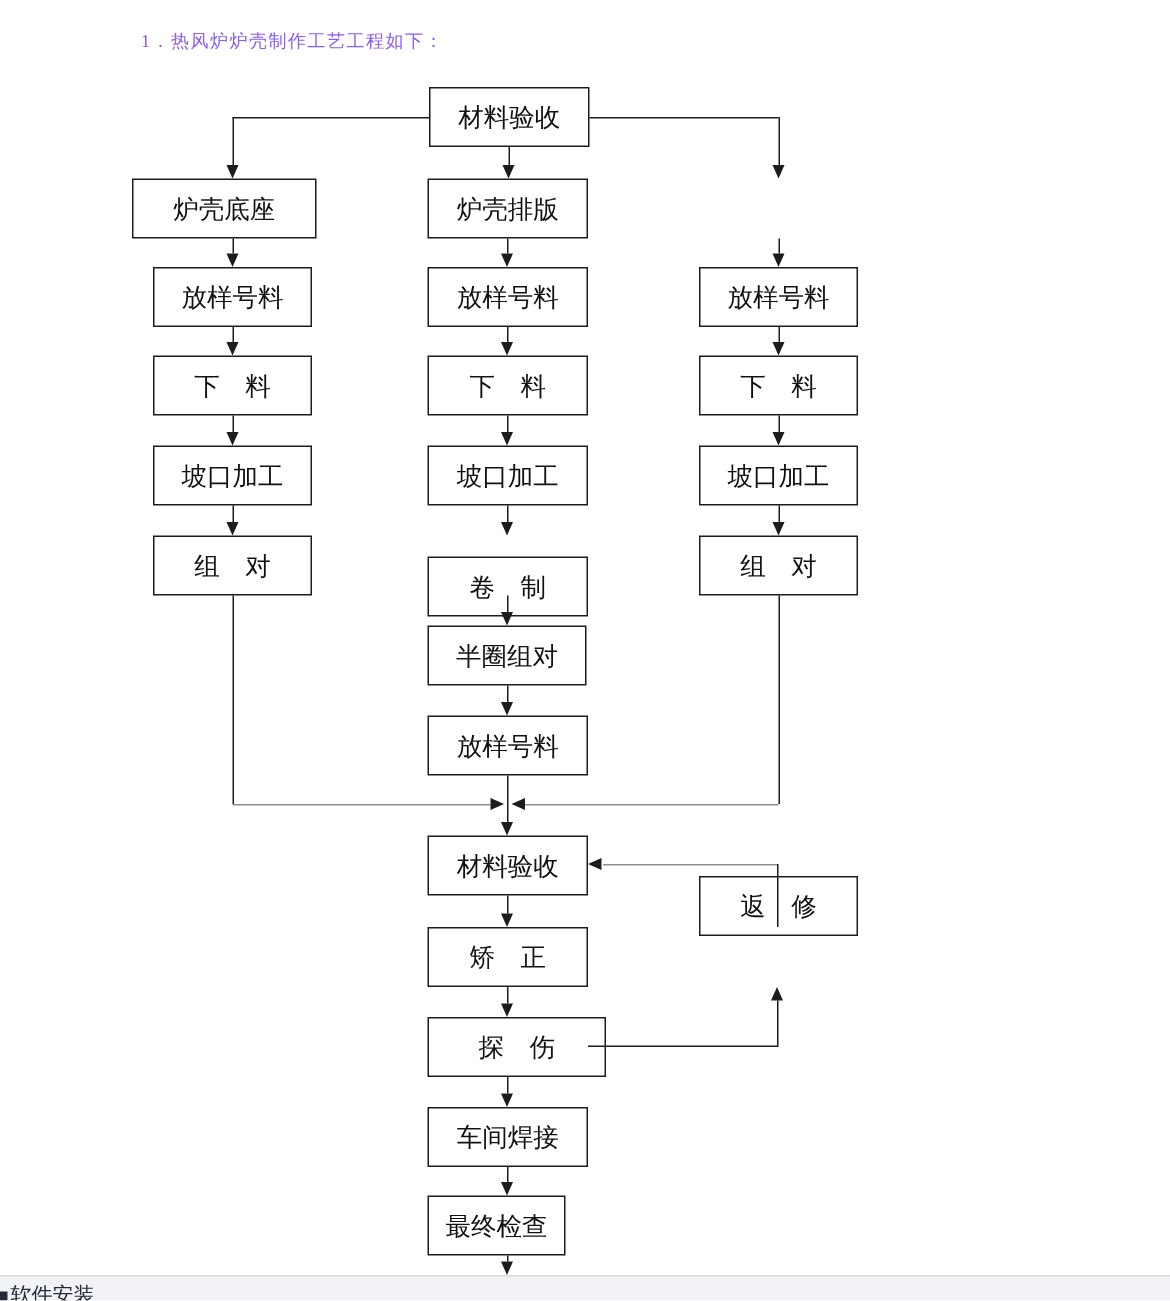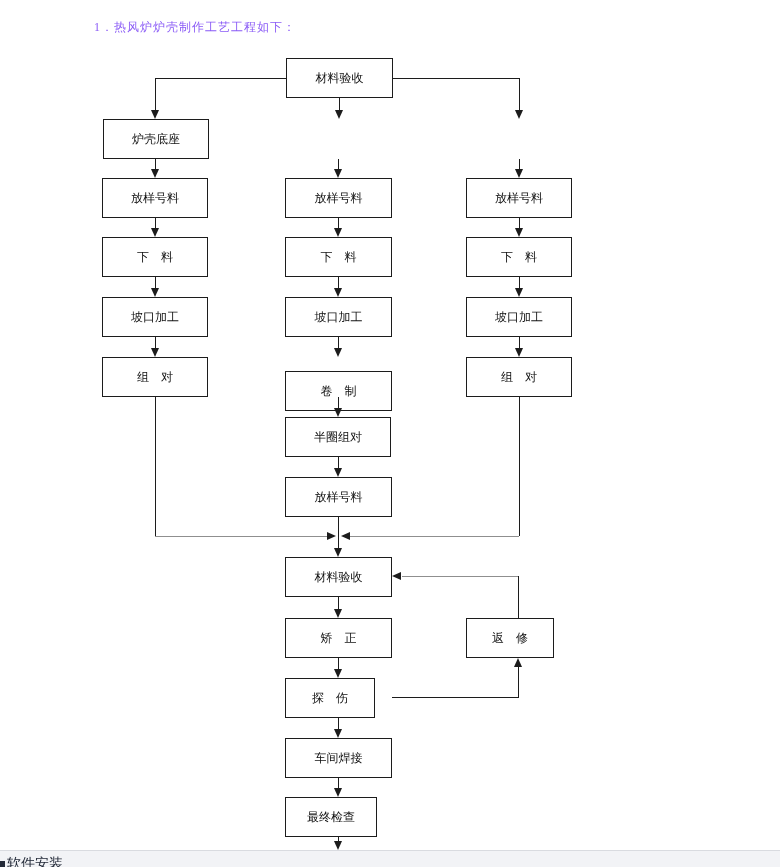--- a/index.html
+++ b/index.html
@@ -1,20 +1,20 @@
 <!DOCTYPE html>
 <html><head>
 <meta charset="utf-8">
 <style>
   html,body{margin:0;padding:0;}
   body{background:#fff;font-family:"Liberation Serif","DejaVu Serif",serif;}
   #stage{position:relative;width:780px;height:867px;background:#ffffff;overflow:hidden;}
   .title{position:absolute;left:94px;top:9px;font-size:12px;letter-spacing:1px;color:#8b5cf6;white-space:nowrap;margin-top:10px;}
   .box{position:absolute;height:40px;box-sizing:border-box;border:1px solid #1c1c1c;background:#fff;
-       display:flex;align-items:center;justify-content:center;font-size:12px;color:#111;white-space:nowrap;}
+       display:flex;align-items:center;justify-content:center;font-size:17px;color:#111;white-space:nowrap;}
   .hl{position:absolute;height:1px;background:#1c1c1c;}
   .vl{position:absolute;width:1px;background:#1c1c1c;}
   .gray{background:#8f8f8f;}
   .ah{position:absolute;width:0;height:0;}
   .ah.down{border-left:4px solid transparent;border-right:4px solid transparent;border-top:9px solid #1c1c1c;}
   .ah.up{border-left:4px solid transparent;border-right:4px solid transparent;border-bottom:9px solid #1c1c1c;}
   .ah.left{border-top:4px solid transparent;border-bottom:4px solid transparent;border-right:9px solid #1c1c1c;}
   .ah.right{border-top:4px solid transparent;border-bottom:4px solid transparent;border-left:9px solid #1c1c1c;}
   .footerband{position:absolute;left:0;top:850px;width:780px;height:17px;background:#f2f3f6;border-top:1px solid #d9dbe0;box-sizing:border-box;}
   .footertext{position:absolute;left:7px;top:855px;font-size:14px;color:#232a38;font-family:"Liberation Sans","DejaVu Sans",sans-serif;white-space:nowrap;}
@@ -31,26 +31,27 @@
 
   <div class="hl" style="left:155px;top:78px;width:131px"></div>
   <div class="hl" style="left:393px;top:78px;width:126px"></div>
   <div class="vl" style="left:155px;top:78px;height:32px"></div>
   <div class="ah down" style="left:151px;top:110px"></div>
   <div class="vl" style="left:519px;top:78px;height:32px"></div>
   <div class="ah down" style="left:515px;top:110px"></div>
   <div class="vl" style="left:339px;top:98px;height:12px"></div>
   <div class="ah down" style="left:335px;top:110px"></div>
 
-  <div class="box" style="left:103px;top:119px;width:106px">炉壳底座</div>
+  <div class="box" style="left:88px;top:119px;width:123px">炉壳底座</div>
   <div class="box" style="left:102px;top:178px;width:106px">放样号料</div>
   <div class="box" style="left:102px;top:237px;width:106px">下　料</div>
   <div class="box" style="left:102px;top:297px;width:106px">坡口加工</div>
   <div class="box" style="left:102px;top:357px;width:106px">组　对</div>
 
+  <div class="box" style="left:285px;top:119px;width:107px">炉壳排版</div>
   <div class="box" style="left:285px;top:178px;width:107px">放样号料</div>
   <div class="box" style="left:285px;top:237px;width:107px">下　料</div>
   <div class="box" style="left:285px;top:297px;width:107px">坡口加工</div>
   <div class="box" style="left:285px;top:371px;width:107px">卷　制</div>
   <div class="box" style="left:285px;top:417px;width:106px">半圈组对</div>
   <div class="box" style="left:285px;top:477px;width:107px">放样号料</div>
 
   <div class="box" style="left:466px;top:178px;width:106px">放样号料</div>
   <div class="box" style="left:466px;top:237px;width:106px">下　料</div>
   <div class="box" style="left:466px;top:297px;width:106px">坡口加工</div>
@@ -91,25 +92,25 @@
   <div class="vl" style="left:519px;top:397px;height:139px"></div>
   <div class="hl gray" style="left:155px;top:536px;width:172px"></div>
   <div class="hl gray" style="left:350px;top:536px;width:169px"></div>
   <div class="ah right" style="left:327px;top:532px"></div>
   <div class="ah left" style="left:341px;top:532px"></div>
   <div class="vl" style="left:338px;top:517px;height:31px"></div>
   <div class="ah down" style="left:334px;top:548px"></div>
 
   <div class="box" style="left:285px;top:557px;width:107px">材料验收</div>
   <div class="box" style="left:285px;top:618px;width:107px">矫　正</div>
-  <div class="box" style="left:285px;top:678px;width:90px">探　伤</div>
+  <div class="box" style="left:285px;top:678px;width:119px">探　伤</div>
   <div class="box" style="left:285px;top:738px;width:107px">车间焊接</div>
   <div class="box" style="left:285px;top:797px;width:92px">最终检查</div>
 
-  <div class="box" style="left:466px;top:618px;width:88px">返　修</div>
+  <div class="box" style="left:466px;top:584px;width:106px">返　修</div>
 
   <div class="vl" style="left:338px;top:597px;height:12px"></div>
   <div class="ah down" style="left:334px;top:609px"></div>
   <div class="vl" style="left:338px;top:658px;height:11px"></div>
   <div class="ah down" style="left:334px;top:669px"></div>
   <div class="vl" style="left:338px;top:718px;height:11px"></div>
   <div class="ah down" style="left:334px;top:729px"></div>
   <div class="vl" style="left:338px;top:778px;height:10px"></div>
   <div class="ah down" style="left:334px;top:788px"></div>
   <div class="vl" style="left:338px;top:837px;height:4px"></div>

